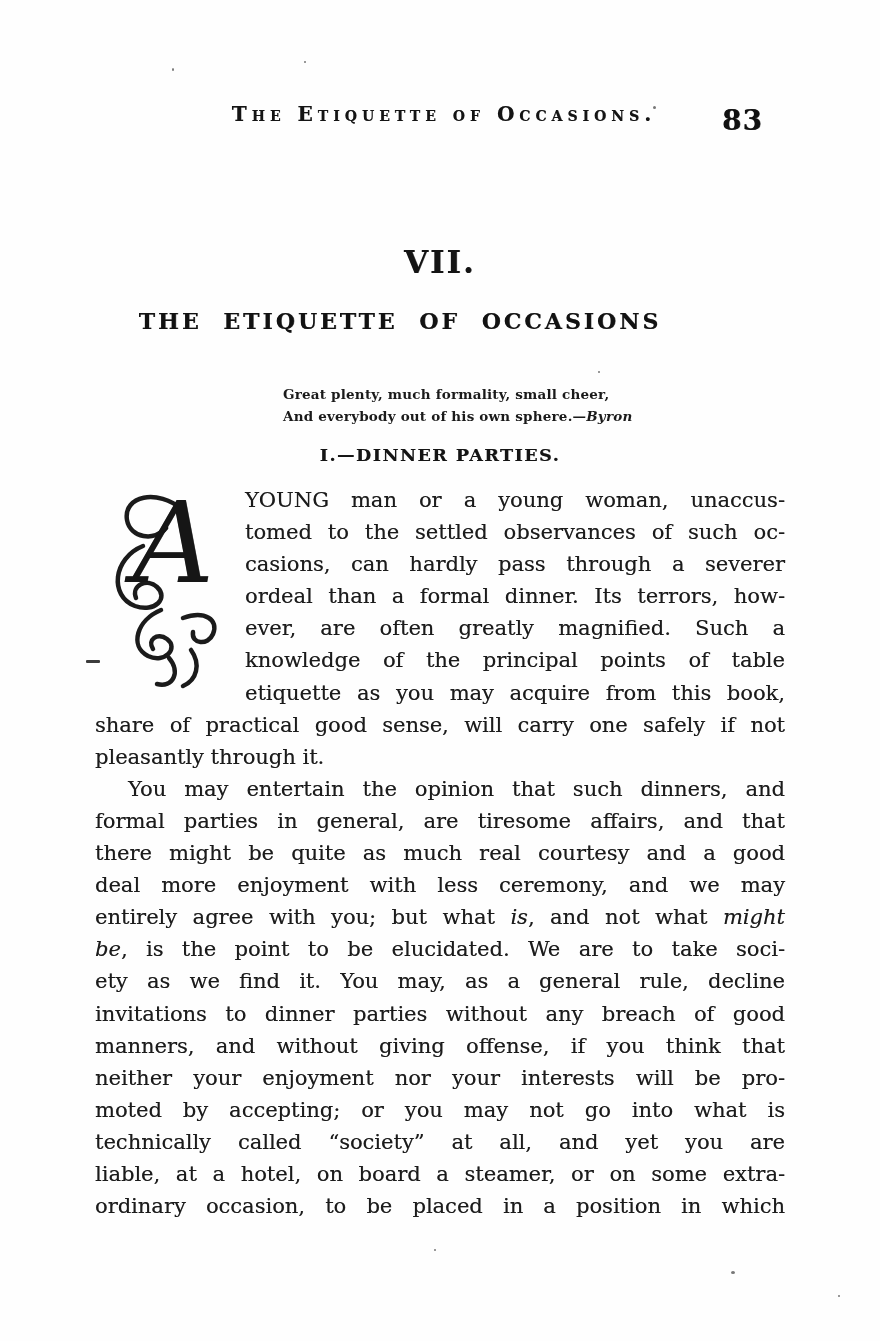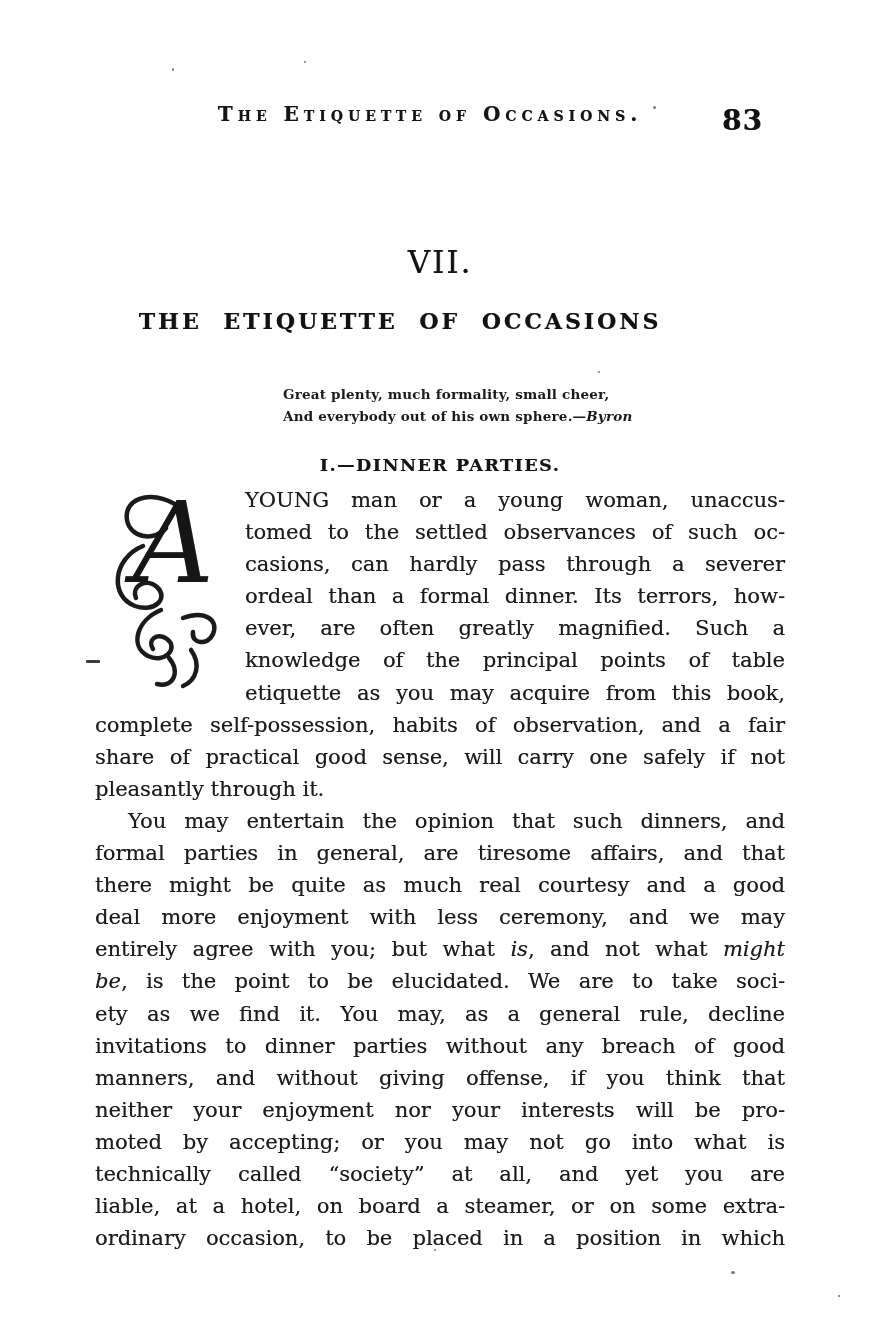--- a/index.html
+++ b/index.html
@@ -13,21 +13,21 @@
     height: 1341px;
     background: #fefefe;
     font-family: "DejaVu Serif", serif;
     color: #1d1d1d;
     overflow: hidden;
   }
   
   .running-header {
     position: absolute;
     top: 102px;
-    left: 95px;
+    left: 109px;
     width: 670px;
     text-align: center;
     font-variant: small-caps;
     font-weight: 700;
     font-size: 20px;
     letter-spacing: 5px;
     color: #141414;
     text-shadow: 0.3px 0.3px 0.4px rgba(0,0,0,0.5);
   }
   .page-number {
@@ -42,21 +42,21 @@
   }
   
   .chapter-number {
     position: absolute;
     top: 244px;
     left: 0;
     width: 880px;
     text-align: center;
     font-size: 31px;
     letter-spacing: 2px;
-    font-weight: 400;
+    font-weight: 700;
     color: #141414;
     text-shadow: 0.4px 0.4px 0.4px rgba(0,0,0,0.5);
   }
   .chapter-title {
     position: absolute;
     top: 308px;
     left: 0;
     width: 800px;
     margin: 0;
     text-align: center;
@@ -76,21 +76,21 @@
     font-weight: 700;
     line-height: 22px;
     letter-spacing: 0.2px;
     color: #1a1a1a;
     margin-top: 12px;
   }
   .ep-attrib { font-style: italic; }
   
   .section-heading {
     position: absolute;
-    top: 455px;
+    top: 445px;
     left: 0;
     width: 880px;
     text-align: center;
     font-size: 17.5px;
     font-weight: 700;
     letter-spacing: 1.5px;
     color: #141414;
     text-shadow: 0.3px 0.3px 0.4px rgba(0,0,0,0.5);
   }
   
@@ -168,21 +168,20 @@
       <text x="30" y="96" font-family="DejaVu Serif, serif" font-style="italic" font-size="112" fill="#161616">A</text>
     </svg>
 
   <div class="bline wrap"><span>YOUNG man or a young woman, unaccus-</span></div>
       <div class="bline wrap"><span>tomed to the settled observances of such oc-</span></div>
       <div class="bline wrap"><span>casions, can hardly pass through a severer</span></div>
       <div class="bline wrap"><span>ordeal than a formal dinner. Its terrors, how-</span></div>
       <div class="bline wrap"><span>ever, are often greatly magnified. Such a</span></div>
       <div class="bline wrap"><span>knowledge of the principal points of table</span></div>
       <div class="bline wrap"><span>etiquette as you may acquire from this book,</span></div>
-      <div class="bline"><span>complete self-possession, habits of observation, and a fair</span></div>
       <div class="bline"><span>share of practical good sense, will carry one safely if not</span></div>
       <div class="bline last"><span>pleasantly through it.</span></div>
       <div class="bline indent"><span>You may entertain the opinion that such dinners, and</span></div>
       <div class="bline"><span>formal parties in general, are tiresome affairs, and that</span></div>
       <div class="bline"><span>there might be quite as much real courtesy and a good</span></div>
       <div class="bline"><span>deal more enjoyment with less ceremony, and we may</span></div>
       <div class="bline"><span>entirely agree with you; but what </span><span class="it">is</span><span>, and not what </span><span class="it">might</span></div>
       <div class="bline"><span class="it">be</span><span>, is the point to be elucidated. We are to take soci-</span></div>
       <div class="bline"><span>ety as we find it. You may, as a general rule, decline</span></div>
       <div class="bline"><span>invitations to dinner parties without any breach of good</span></div>

